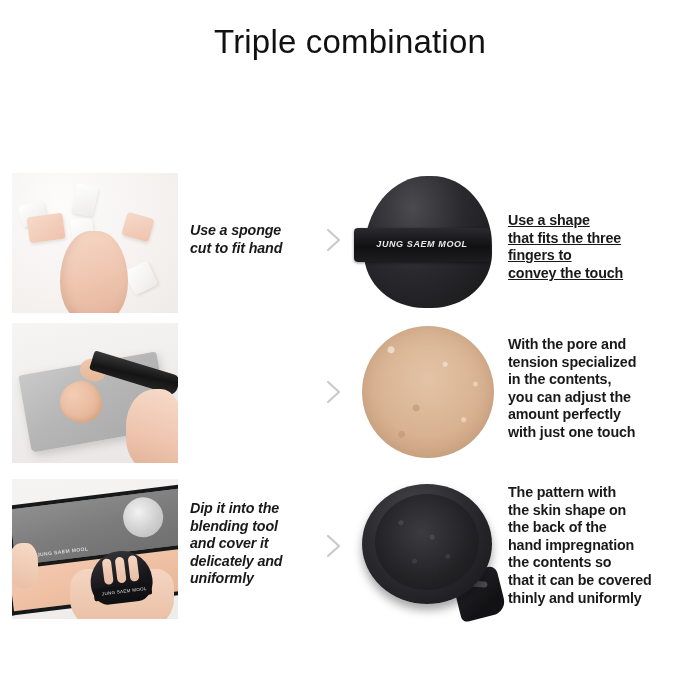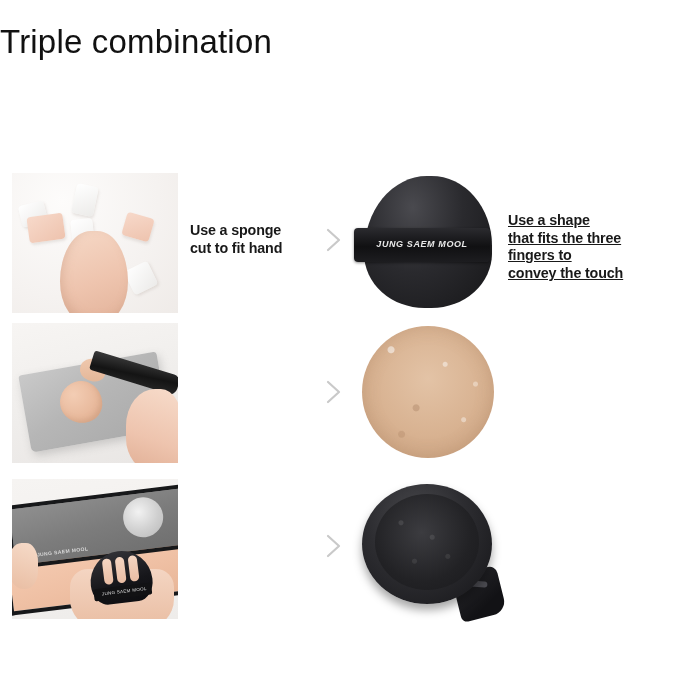--- a/index.html
+++ b/index.html
@@ -16,20 +16,21 @@
     font-family: "Liberation Sans", sans-serif;
     color: #141414;
   }
 
   
   .heading {
     position: absolute;
     left: 0;
     top: 18px;
     width: 700px;
+    text-align: center;
   }
   .heading .line {
     font-size: 33px;
     font-weight: 400;
     line-height: 48px;
     letter-spacing: 0.2px;
     color: #111;
     white-space: nowrap;
   }
   .heading .line.l1 { margin-bottom: 8px; }
@@ -59,21 +60,21 @@
   
   .caption {
     position: absolute;
     font-weight: bold;
     font-size: 14.3px;
     line-height: 17.6px;
     letter-spacing: -0.15px;
     color: #191919;
     white-space: pre-line;
   }
-  .caption.left  { left: 190px;  width: 130px; }
+  .caption.left  { left: 190px;  width: 130px; font-style: italic; }
   .caption.right { left: 508px;  width: 190px; }
 
   
   .chevron {
     position: absolute;
     left: 324px;
     width: 20px;
     height: 28px;
   }
   .chevron svg { display: block; }
@@ -311,20 +312,26 @@
   <div class="chevron" style="top:58px;">
     <svg width="20" height="28" viewBox="0 0 20 28" fill="none">
       <path d="M4 4 L15 14 L4 24" stroke="#c9c9c9" stroke-width="2.2" stroke-linecap="round" stroke-linejoin="round"></path>
     </svg>
   </div>
 
   <div class="product">
     <div class="disc-beige"></div>
   </div>
 
+  <div class="caption right" style="top:16px;">With the pore and
+tension specialized
+in the contents,
+you can adjust the
+amount perfectly
+with just one touch</div>
 </div>
 
 <div class="row" id="row-3">
 
   <div class="photo">
     <div class="compact-scene">
       <div class="base"></div>
       <div class="lid">
         <div class="lid-disc"></div>
         <div class="lid-logo">JUNG SAEM MOOL</div>
@@ -335,29 +342,41 @@
         <div class="slit" style="left:14px;"></div>
         <div class="slit" style="left:27px;"></div>
         <div class="slit" style="left:40px;"></div>
         <div class="band">
           <span>JUNG SAEM MOOL</span>
         </div>
       </div>
     </div>
   </div>
 
+  <div class="caption left" style="top:24px;">Dip it into the
+blending tool
+and cover it
+delicately and
+uniformly</div>
 
   <div class="chevron" style="top:56px;">
     <svg width="20" height="28" viewBox="0 0 20 28" fill="none">
       <path d="M4 4 L15 14 L4 24" stroke="#c9c9c9" stroke-width="2.2" stroke-linecap="round" stroke-linejoin="round"></path>
     </svg>
   </div>
 
   <div class="product">
     <div class="disc-black-wrap">
       <div class="disc-handle"></div>
       <div class="disc-black">
         <div class="disc-black-inner"></div>
       </div>
     </div>
   </div>
 
+  <div class="caption right" style="top:8px;">The pattern with
+the skin shape on
+the back of the
+hand impregnation
+the contents so
+that it can be covered
+thinly and uniformly</div>
 </div>
 
 </body></html>

